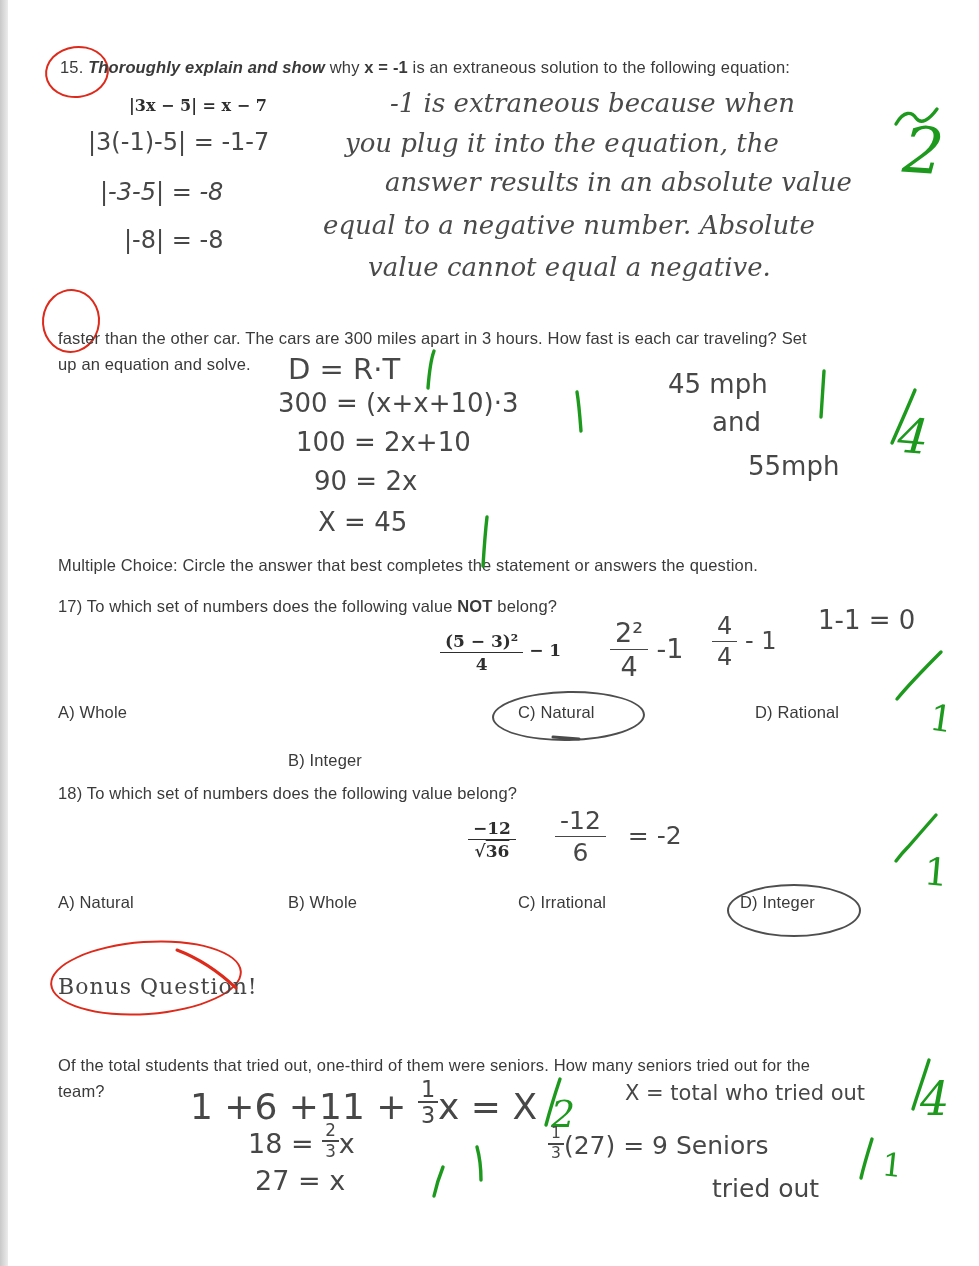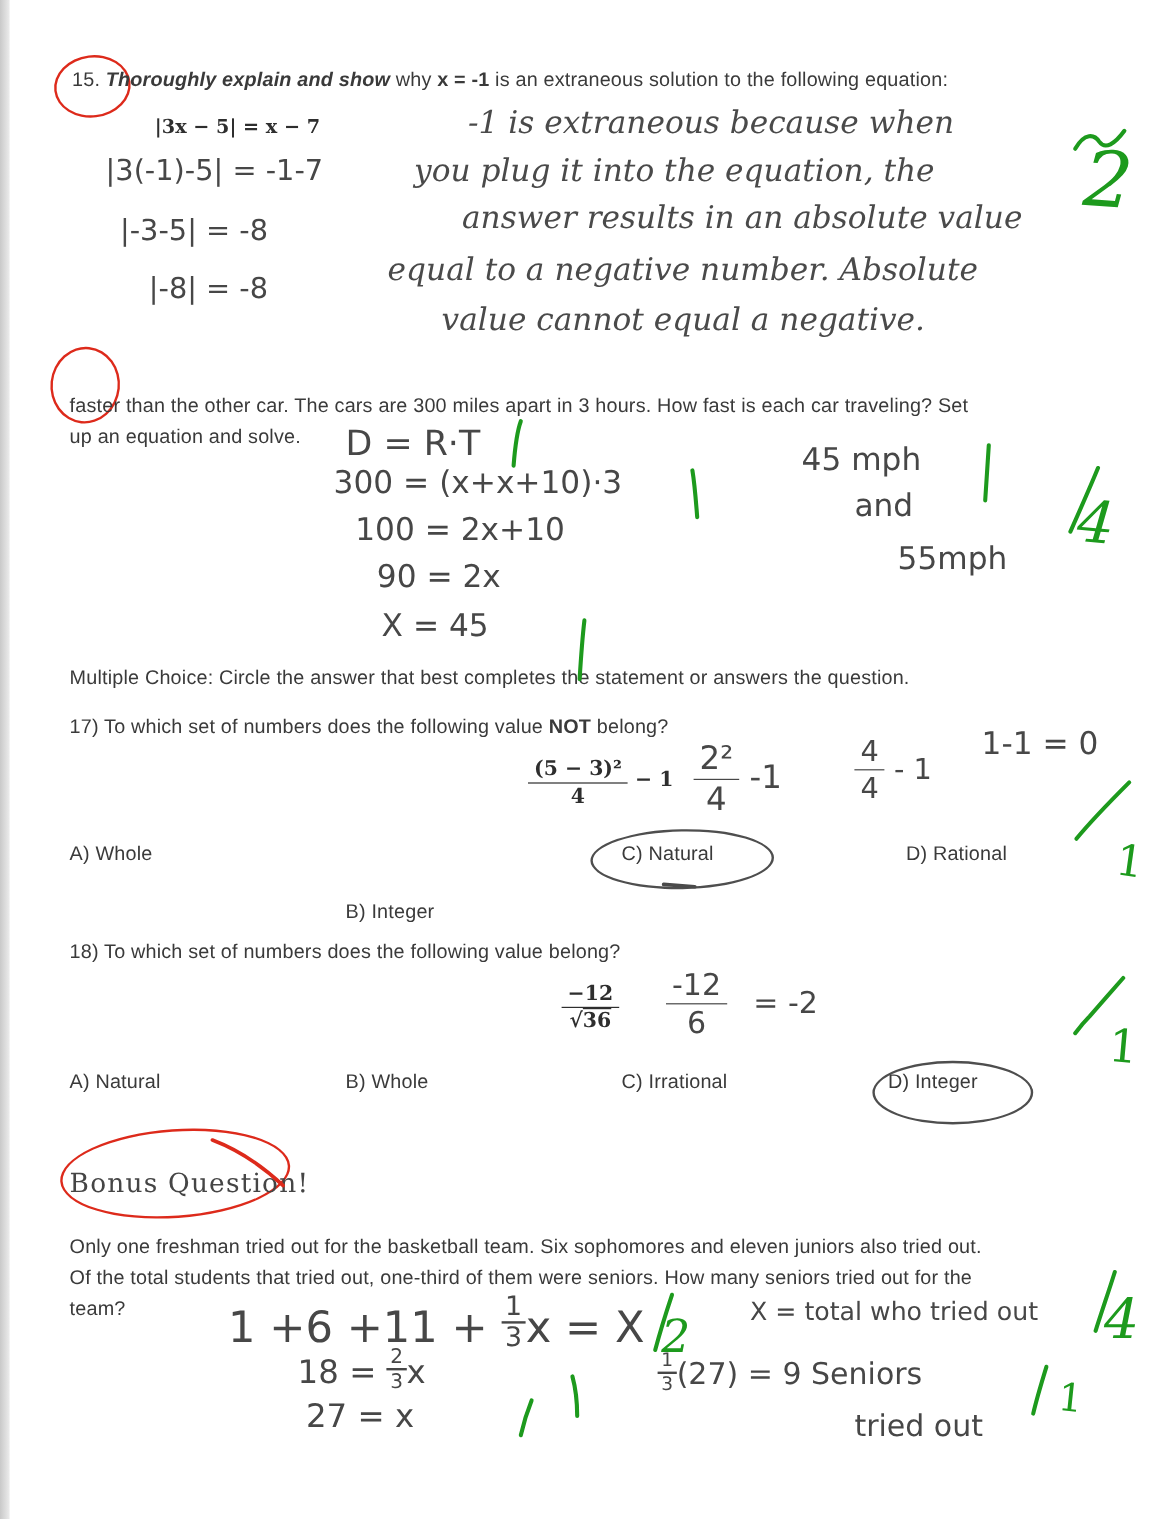--- a/index.html
+++ b/index.html
@@ -34,21 +34,21 @@
   <div class="scanedge"></div>
 
   <div class="redcircle" style="left:45px;top:46px;width:60px;height:48px;transform:rotate(-7deg);"></div>
   <div class="abs print" style="left:60px;top:58px;">
     <span>15.</span>
     <span class="bi">Thoroughly explain and show</span><span> why </span><b class="gb">x = -1</b><span> is an extraneous solution to the following equation:</span>
   </div>
   <div class="abs pmath" style="left:114px;top:96px;font-size:16px;margin-left:15px;">|3x − 5| = x − 7</div>
 
   <div class="abs hand" style="left:88px;top:128px;font-size:24px;">|3(-1)-5| = -1-7</div>
-  <div class="abs hand" style="left:100px;top:178px;font-size:24px;">|-3-5| = -8</div>
+  <div class="abs hand" style="left:100px;top:178px;font-size:24px;font-style:italic;">|-3-5| = -8</div>
   <div class="abs hand" style="left:124px;top:226px;font-size:24px;">|-8| = -8</div>
 
   <div class="abs cursive" style="left:390px;top:88px;font-size:26px;">-1 is extraneous because when</div>
   <div class="abs cursive" style="left:345px;top:128px;font-size:26px;">you plug it into the equation, the</div>
   <div class="abs cursive" style="left:385px;top:167px;font-size:26px;">answer results in an absolute value</div>
   <div class="abs cursive" style="left:323px;top:210px;font-size:26px;">equal to a negative number. Absolute</div>
   <div class="abs cursive" style="left:368px;top:252px;font-size:26px;">value cannot equal a negative.</div>
 
   <div class="abs green" style="left:903px;top:114px;font-size:64px;transform:rotate(4deg);">2</div>
 
@@ -73,21 +73,21 @@
   <div class="abs print" style="left:58px;top:597px;">
     <span>17) To which set of numbers does the following value </span><b class="gb">NOT</b><span> belong?</span>
   </div>
 
   <div class="abs pmath" style="left:440px;top:631px;font-size:17px;">
     <span class="frac"><span class="fn">(5 − 3)²</span><span class="fd">4</span></span>
     <span>− 1</span>
   </div>
 
   <div class="abs hand" style="left:578px;top:617px;font-size:27px;">
-    <span class="frac" style="vertical-align:-18px;"><span class="fn">2²</span><span class="fd">4</span></span>
+    <span class="frac" style="vertical-align:-18px;margin-left:32px;"><span class="fn">2²</span><span class="fd">4</span></span>
     <span>-1</span>
   </div>
   <div class="abs hand" style="left:712px;top:612px;font-size:24px;">
     <span class="frac" style="vertical-align:-16px;"><span class="fn">4</span><span class="fd">4</span></span>
     <span>- 1</span>
   </div>
   <div class="abs hand" style="left:818px;top:605px;font-size:26px;">1-1 = 0</div>
 
   <div class="pencircle" style="left:492px;top:691px;width:149px;height:46px;transform:rotate(-1deg);"></div>
   <div class="abs print" style="left:58px;top:703px;">A) Whole</div>
@@ -110,21 +110,20 @@
   <div class="pencircle" style="left:727px;top:884px;width:130px;height:49px;"></div>
   <div class="abs print" style="left:58px;top:893px;">A) Natural</div>
   <div class="abs print" style="left:288px;top:893px;">B) Whole</div>
   <div class="abs print" style="left:518px;top:893px;">C) Irrational</div>
   <div class="abs print" style="left:740px;top:893px;">D) Integer</div>
   <div class="abs green" style="left:924px;top:850px;font-size:38px;transform:rotate(5deg);font-style:normal;">1</div>
 
   <div class="redcircle" style="left:50px;top:941px;width:188px;height:70px;transform:rotate(-4deg);"></div>
   <div class="abs" style="left:58px;top:974px;font-family:'DejaVu Serif',serif;font-weight:normal;font-size:22px;color:#454545;letter-spacing:1px;">Bonus Question!</div>
 
-  <div class="abs print" style="left:58px;top:1030px;">Only one freshman tried out for the basketball team. Six sophomores and eleven juniors also tried out.</div>
   <div class="abs print" style="left:58px;top:1056px;">Of the total students that tried out, one-third of them were seniors. How many seniors tried out for the</div>
   <div class="abs print" style="left:58px;top:1082px;">team?</div>
 
   <div class="abs hand" style="left:190px;top:1078px;font-size:36px;">
     <span>1 +6 +11 +</span>
     <span class="hfrac"><span class="fn">1</span><span class="fd">3</span></span><span>x = X</span>
   </div>
   <div class="abs green" style="left:551px;top:1092px;font-size:38px;">2</div>
   <div class="abs hand" style="left:625px;top:1081px;font-size:21px;">X = total who tried out</div>
   <div class="abs green" style="left:920px;top:1072px;font-size:46px;">4</div>

